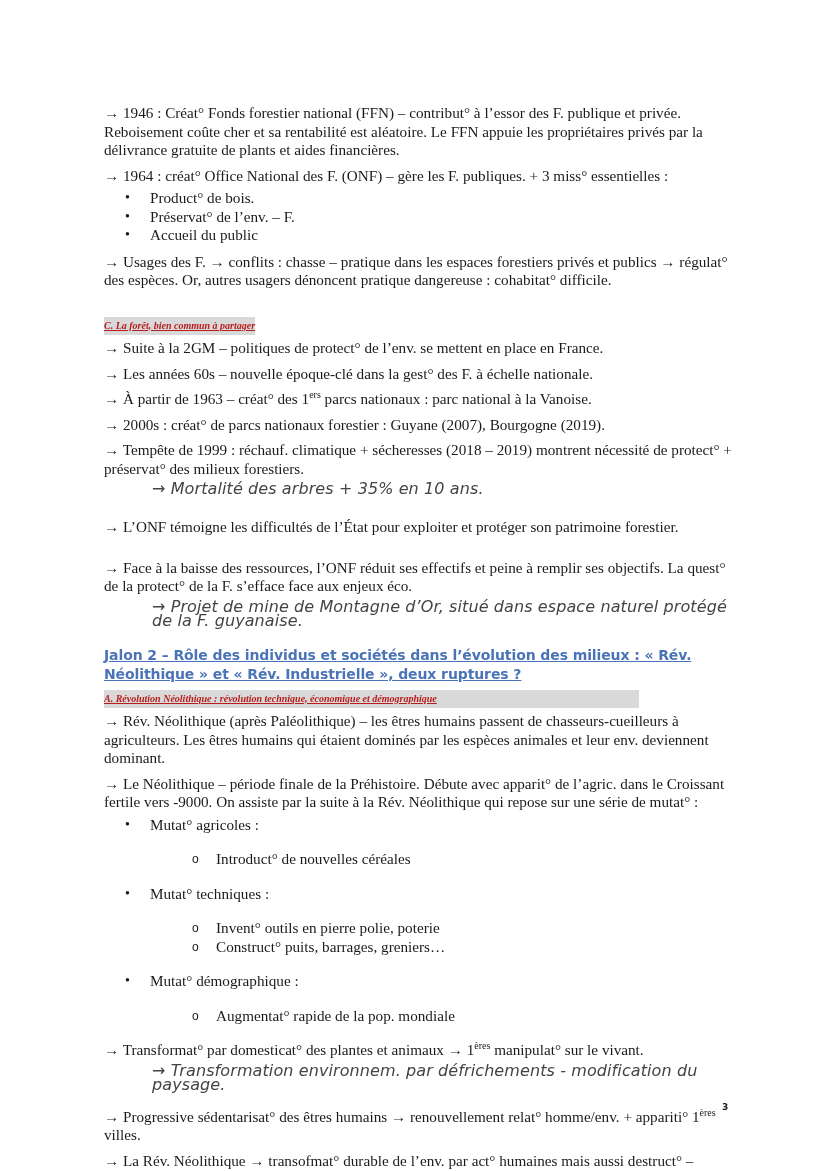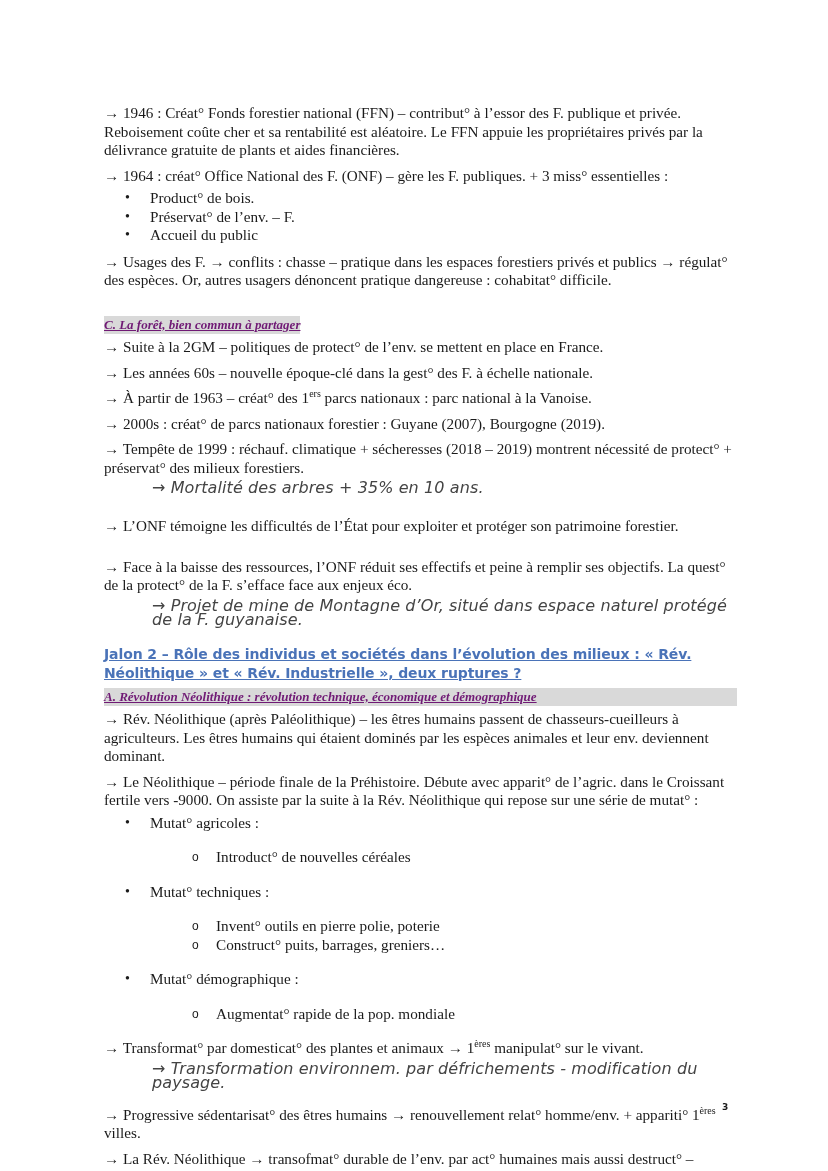--- a/index.html
+++ b/index.html
@@ -10,22 +10,22 @@
   .para { margin-bottom: 7px; }
   .gap { margin-bottom: 22px; }
   .note { font-family: "DejaVu Sans", sans-serif; font-style: italic; font-size: 16px; line-height: 14px;
           color: #444; padding-left: 48px; letter-spacing: 0.1px; }
   ul { margin: 0 0 4px 0; padding-left: 50px; list-style: none; }
   ul li { position: relative; }
   ul.bul > li::before { content: "•"; position: absolute; left: -25px; top: 0; font-size: 14px; }
   ul.sub { padding-left: 50px; margin: 16px; }
   ul.sub > li::before { content: "o"; position: absolute; left: -24px; top: 0; font-size: 12px; font-family: "Liberation Sans", sans-serif; }
   .h-sec { display: inline-block; background: #d9d9d9; font-weight: bold; font-style: italic; text-decoration: underline;
-           font-family: "Liberation Serif", serif; font-size: 13px; color: #701a75; }
-  .h-sec.wide { width: 633px; }
+           font-family: "Liberation Serif", serif; font-size: 10px; color: #b91c1c; }
+  .h-sec.wide { width: 535px; }
   .h-jalon { color: #4a73b8; font-weight: bold; text-decoration: underline; font-family: "DejaVu Sans", sans-serif;
              font-size: 14px; line-height: 19px; letter-spacing: -0.1px; }
   .page-num { position: absolute; left: 722px; top: 1102px; font-family: "DejaVu Sans", sans-serif; font-weight: bold; font-size: 9px; }
   sup { font-size: 10px; line-height: 0; }
 </style>
 </head>
 <body>
 
 <div class="page">
 

